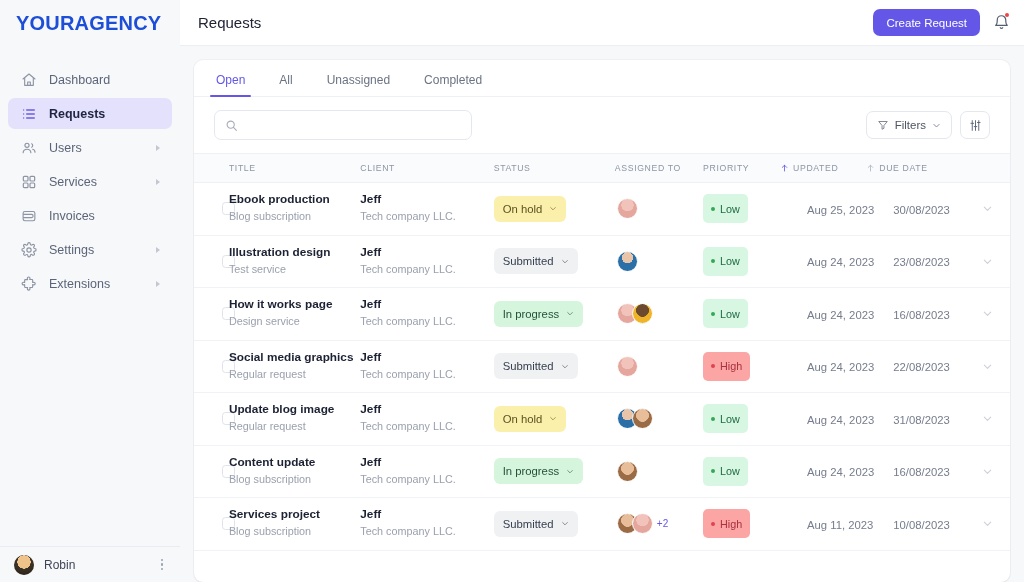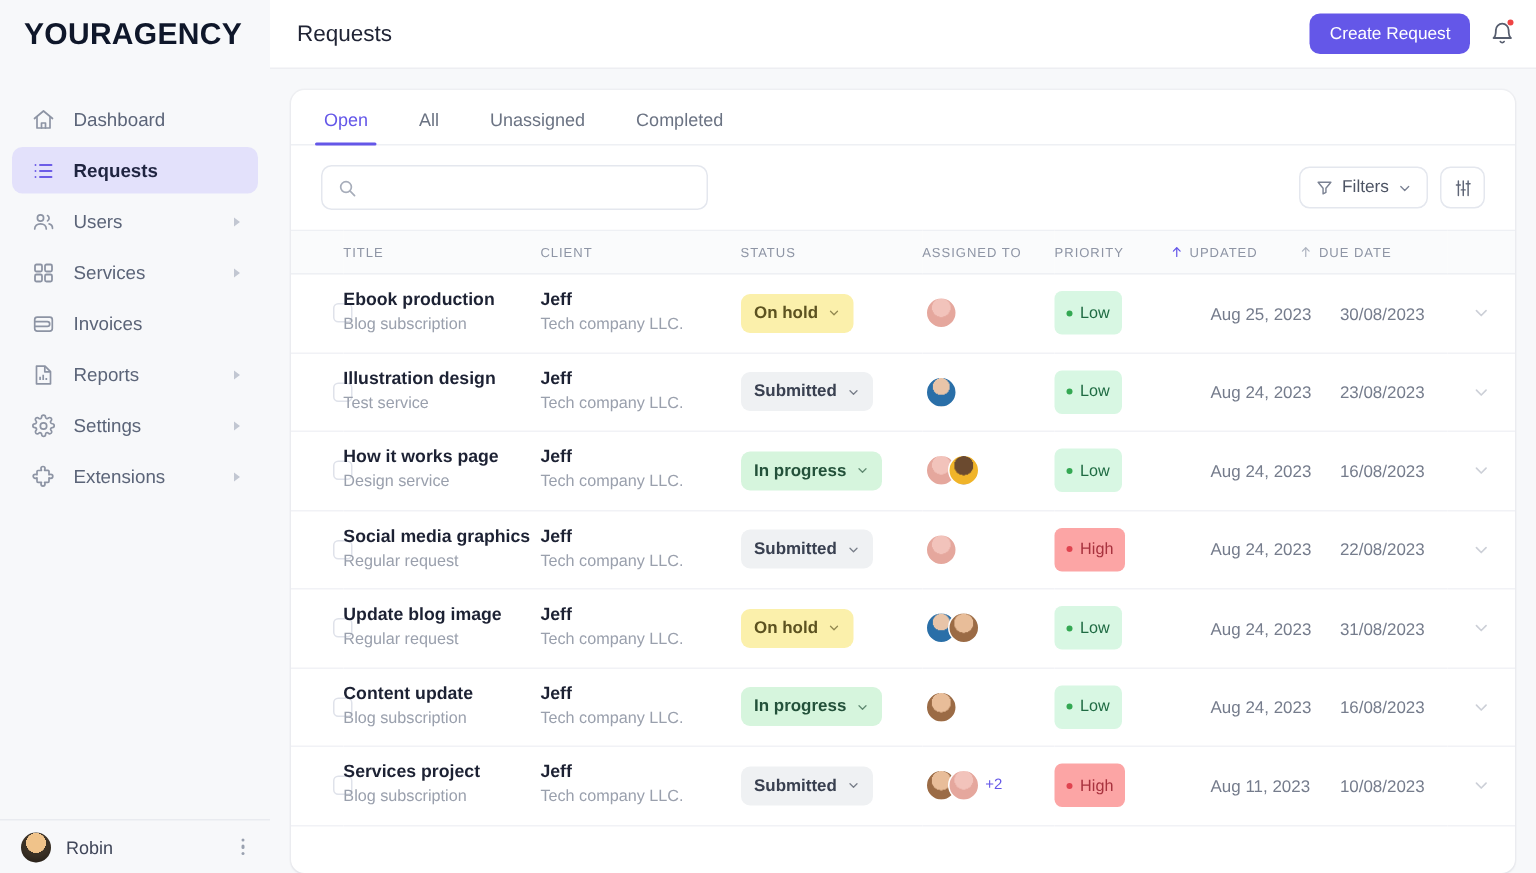--- a/index.html
+++ b/index.html
@@ -19,21 +19,21 @@
     flex: 0 0 180px;
     position: relative;
   }
   .logo-wrap {
     height: 46px;
     display: flex; align-items: center;
     padding: 0 16px;
   }
   .logo-text {
     font-size: 20px; font-weight: bold;
-    color: #0f172a; letter-spacing: 0.2px;
+    color: #1d4ed8; letter-spacing: 0.2px;
   }
   .nav { margin-top: 18px; padding: 0 4px; }
   .nav-item {
     display: flex; align-items: center;
     height: 31px; margin: 0 4px 3px 4px;
     padding: 0 12px; border-radius: 7px;
     cursor: pointer; position: relative;
   }
   .nav-item .ico {
     width: 18px; height: 18px; margin-right: 11px;
@@ -187,21 +187,21 @@
     margin-left: 14px;
   }
   .cell-title { font-size: 11.8px; color: #1c2133; font-weight: bold; line-height: 1.35; }
   .cell-sub { font-size: 10.8px; color: #9aa0ad; line-height: 1.45; margin-top: 1px; }
   .cell-client { font-size: 11.8px; color: #1c2133; font-weight: bold; line-height: 1.35; }
   .cell-client-sub { font-size: 10.8px; color: #9aa0ad; line-height: 1.45; margin-top: 1px; }
 
   .status-pill {
     display: inline-flex; align-items: center; gap: 7px;
     height: 26px; padding: 0 9px; border-radius: 6px;
-    font-size: 11.3px; cursor: pointer; white-space: nowrap; font-weight: bold;
+    font-size: 11.3px; cursor: pointer; white-space: nowrap;
   }
   .status-onhold   { background: #fbf0ab; color: #5c5220; }
   .status-submitted{ background: #eff1f3; color: #394050; }
   .status-inprogress{ background: #d6f5dd; color: #23513a; }
   .pill-chev { flex: 0 0 8px; opacity: .65; }
 
   .avatars { display: flex; align-items: center; padding-left: 2px; }
   .av {
     width: 21px; height: 21px; border-radius: 50%;
     border: 1.5px solid #fff; margin-left: -6px;
@@ -291,31 +291,20 @@
       <div class="nav-item">
         <span class="ico">
           <svg viewBox="0 0 24 24" fill="none" stroke="#8d94a4" stroke-width="1.7" stroke-linejoin="round">
               <rect x="3.2" y="5.2" width="17.6" height="14" rx="2.6"></rect>
               <path d="M3.2 9.6h12.6a2 2 0 0 1 0 4.8H3.2"></path>
             </svg>
         </span>
         <span class="nav-label">Invoices</span>
       </div>
 
-      <div class="nav-item">
-        <span class="ico">
-          <svg viewBox="0 0 24 24" fill="none" stroke="#8d94a4" stroke-width="1.7" stroke-linejoin="round">
-              <path d="M5 3.2h8.5L19 8.7v12.1H5z"></path>
-              <path d="M13.3 3.3v5.5h5.4"></path>
-              <path d="M8.6 17v-3.3M11.7 17v-5.2M14.8 17v-2"></path>
-            </svg>
-        </span>
-        <span class="nav-label">Reports</span>
-        <span class="caret"></span>
-      </div>
 
       <div class="nav-item">
         <span class="ico">
           <svg viewBox="0 0 24 24" fill="none" stroke="#8d94a4" stroke-width="1.7" stroke-linejoin="round">
               <circle cx="12" cy="12" r="3.2"></circle>
               <path d="M19.2 14.6a1.6 1.6 0 0 0 .32 1.76l.06.06a1.94 1.94 0 1 1-2.74 2.74l-.06-.06a1.6 1.6 0 0 0-1.76-.32 1.6 1.6 0 0 0-.97 1.46v.17a1.94 1.94 0 1 1-3.88 0v-.09a1.6 1.6 0 0 0-1.05-1.46 1.6 1.6 0 0 0-1.76.32l-.06.06a1.94 1.94 0 1 1-2.74-2.74l.06-.06a1.6 1.6 0 0 0 .32-1.76 1.6 1.6 0 0 0-1.46-.97h-.17a1.94 1.94 0 1 1 0-3.88h.09a1.6 1.6 0 0 0 1.46-1.05 1.6 1.6 0 0 0-.32-1.76l-.06-.06a1.94 1.94 0 1 1 2.74-2.74l.06.06a1.6 1.6 0 0 0 1.76.32h.08a1.6 1.6 0 0 0 .97-1.46v-.17a1.94 1.94 0 1 1 3.88 0v.09a1.6 1.6 0 0 0 .97 1.46 1.6 1.6 0 0 0 1.76-.32l.06-.06a1.94 1.94 0 1 1 2.74 2.74l-.06.06a1.6 1.6 0 0 0-.32 1.76v.08a1.6 1.6 0 0 0 1.46.97h.17a1.94 1.94 0 1 1 0 3.88h-.09a1.6 1.6 0 0 0-1.46.97z"></path>
             </svg>
         </span>
         <span class="nav-label">Settings</span>
         <span class="caret"></span>

